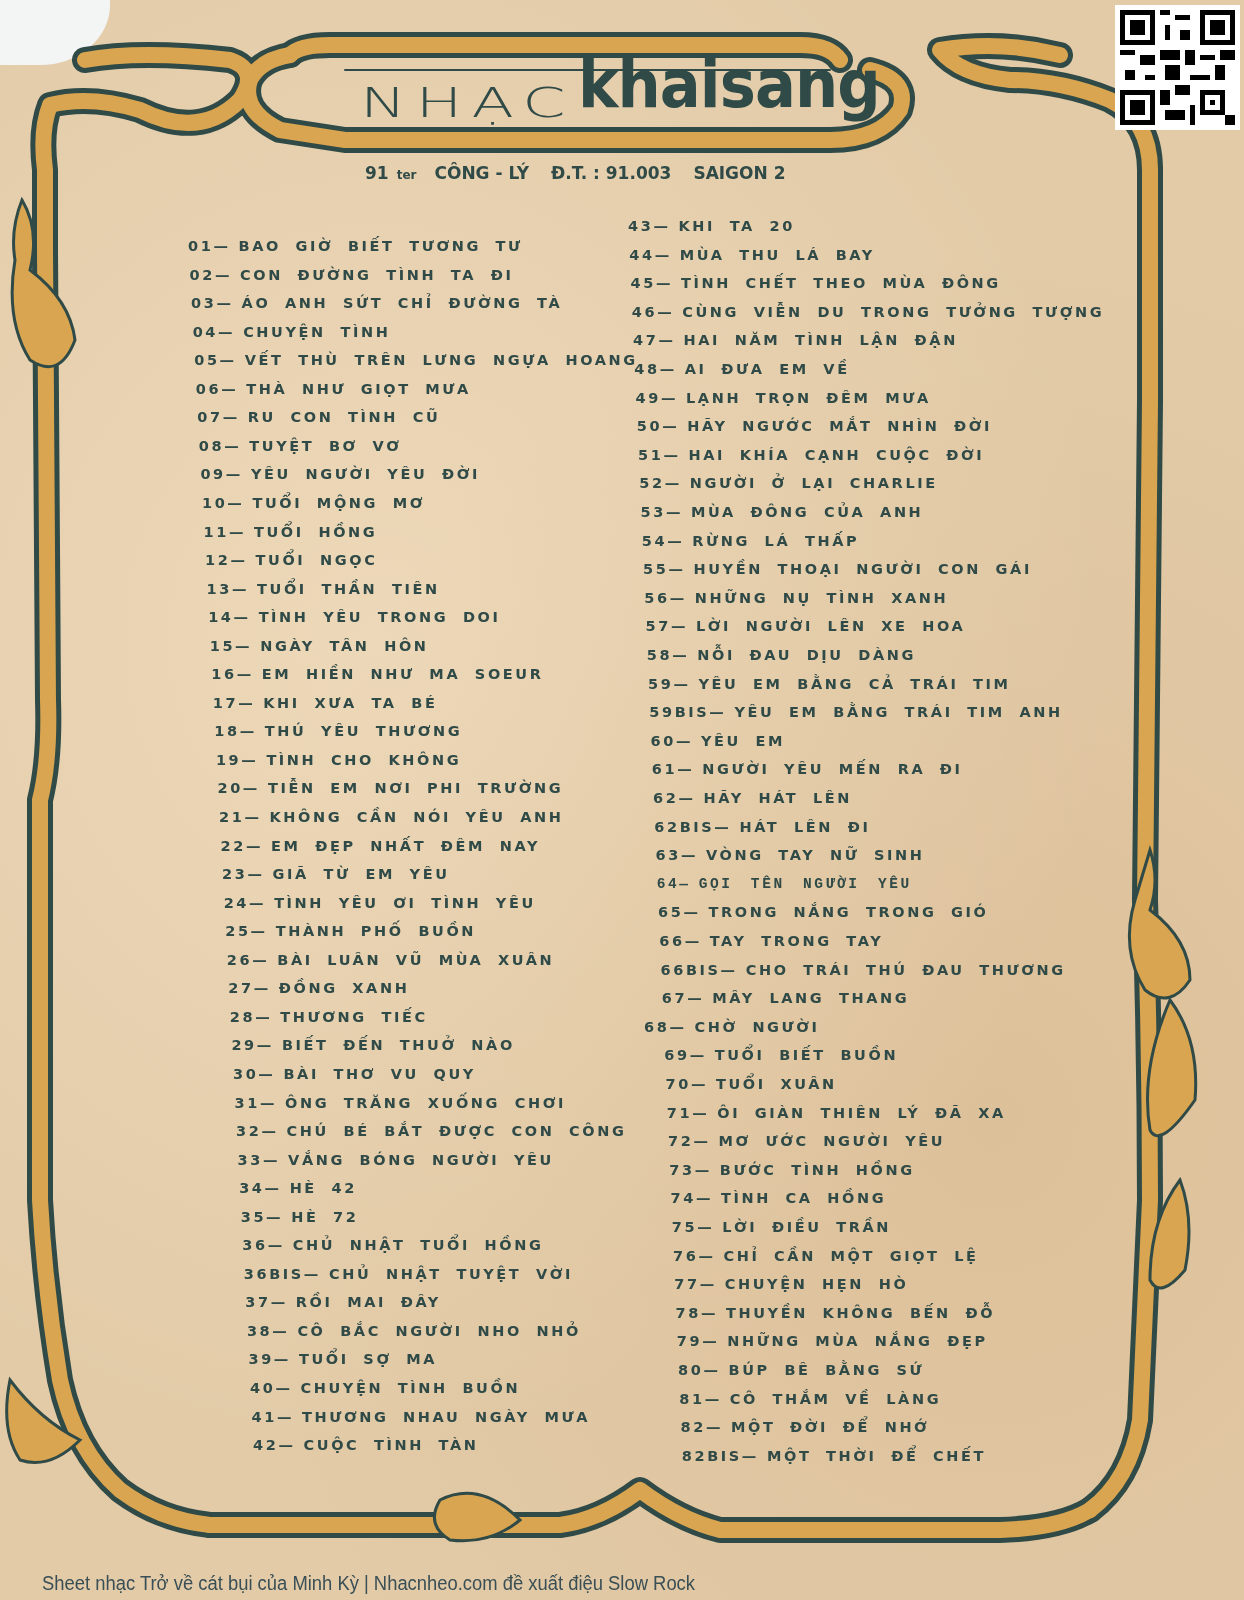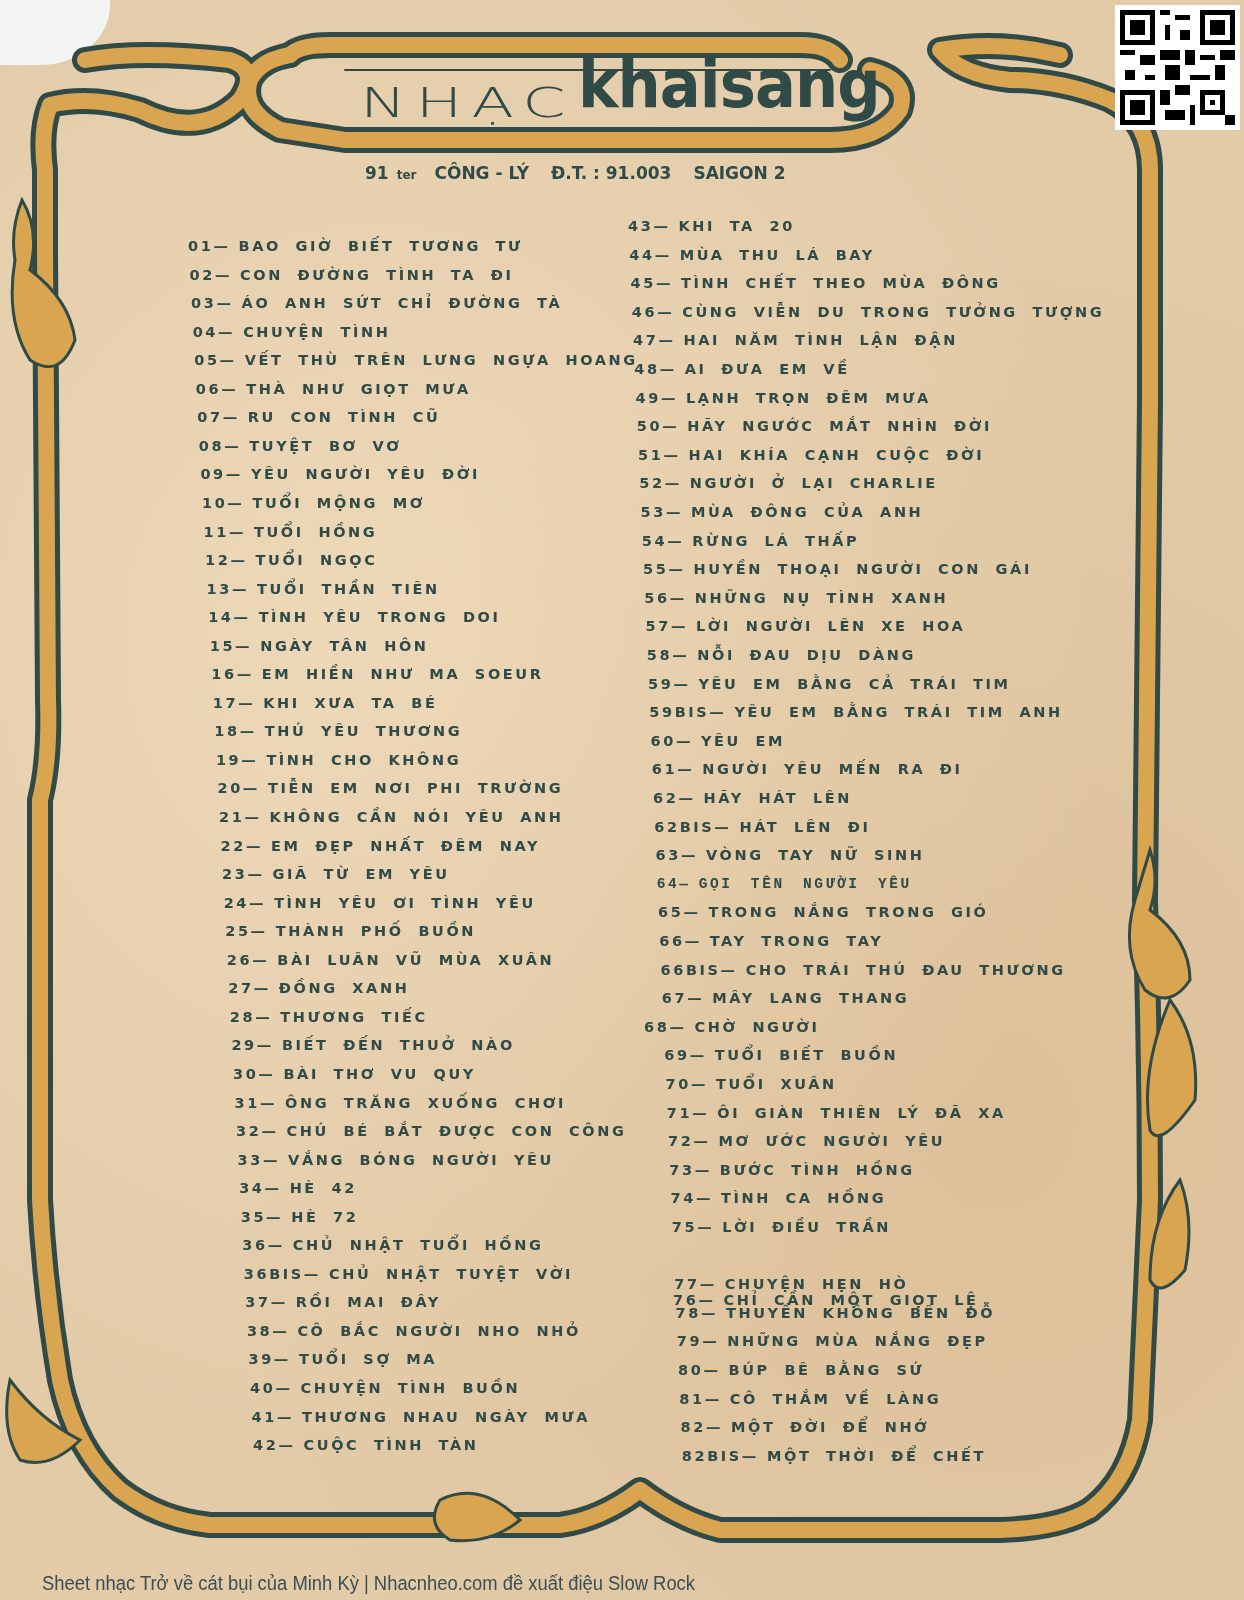--- a/index.html
+++ b/index.html
@@ -195,21 +195,21 @@
     <div class="song" style="left: 660.5px; top: 961.6px;"><span class="num">66BIS—</span><span>CHO TRÁI THÚ ĐAU THƯƠNG</span></div>
     <div class="song" style="left: 661.75px; top: 990.2px;"><span class="num">67—</span><span>MÂY LANG THANG</span></div>
     <div class="song" style="left: 644px; top: 1018.8px;"><span class="num">68—</span><span>CHỜ NGƯỜI</span></div>
     <div class="song" style="left: 664.25px; top: 1047.4px;"><span class="num">69—</span><span>TUỔI BIẾT BUỒN</span></div>
     <div class="song" style="left: 665.5px; top: 1076px;"><span class="num">70—</span><span>TUỔI XUÂN</span></div>
     <div class="song" style="left: 666.75px; top: 1104.6px;"><span class="num">71—</span><span>ÔI GIÀN THIÊN LÝ ĐÃ XA</span></div>
     <div class="song" style="left: 668px; top: 1133.2px;"><span class="num">72—</span><span>MƠ ƯỚC NGƯỜI YÊU</span></div>
     <div class="song" style="left: 669.25px; top: 1161.8px;"><span class="num">73—</span><span>BƯỚC TÌNH HỒNG</span></div>
     <div class="song" style="left: 670.5px; top: 1190.4px;"><span class="num">74—</span><span>TÌNH CA HỒNG</span></div>
     <div class="song" style="left: 671.75px; top: 1219px;"><span class="num">75—</span><span>LỜI ĐIỀU TRẦN</span></div>
-    <div class="song" style="left: 673px; top: 1247.6px; margin-top: 44px;"><span class="num">76—</span><span>CHỈ CẦN MỘT GIỌT LỆ</span></div>
+    <div class="song" style="left: 673px; top: 1247.6px;"><span class="num">76—</span><span>CHỈ CẦN MỘT GIỌT LỆ</span></div>
     <div class="song" style="left: 674.25px; top: 1276.2px;"><span class="num">77—</span><span>CHUYỆN HẸN HÒ</span></div>
     <div class="song" style="left: 675.5px; top: 1304.8px;"><span class="num">78—</span><span>THUYỀN KHÔNG BẾN ĐỖ</span></div>
     <div class="song" style="left: 676.75px; top: 1333.4px;"><span class="num">79—</span><span>NHỮNG MÙA NẮNG ĐẸP</span></div>
     <div class="song" style="left: 678px; top: 1362px;"><span class="num">80—</span><span>BÚP BÊ BẰNG SỨ</span></div>
     <div class="song" style="left: 679.25px; top: 1390.6px;"><span class="num">81—</span><span>CÔ THẮM VỀ LÀNG</span></div>
     <div class="song" style="left: 680.5px; top: 1419.2px;"><span class="num">82—</span><span>MỘT ĐỜI ĐỂ NHỚ</span></div>
     <div class="song" style="left: 681.75px; top: 1447.8px;"><span class="num">82BIS—</span><span>MỘT THỜI ĐỂ CHẾT</span></div>
   </div>
 
 <div class="qr">

